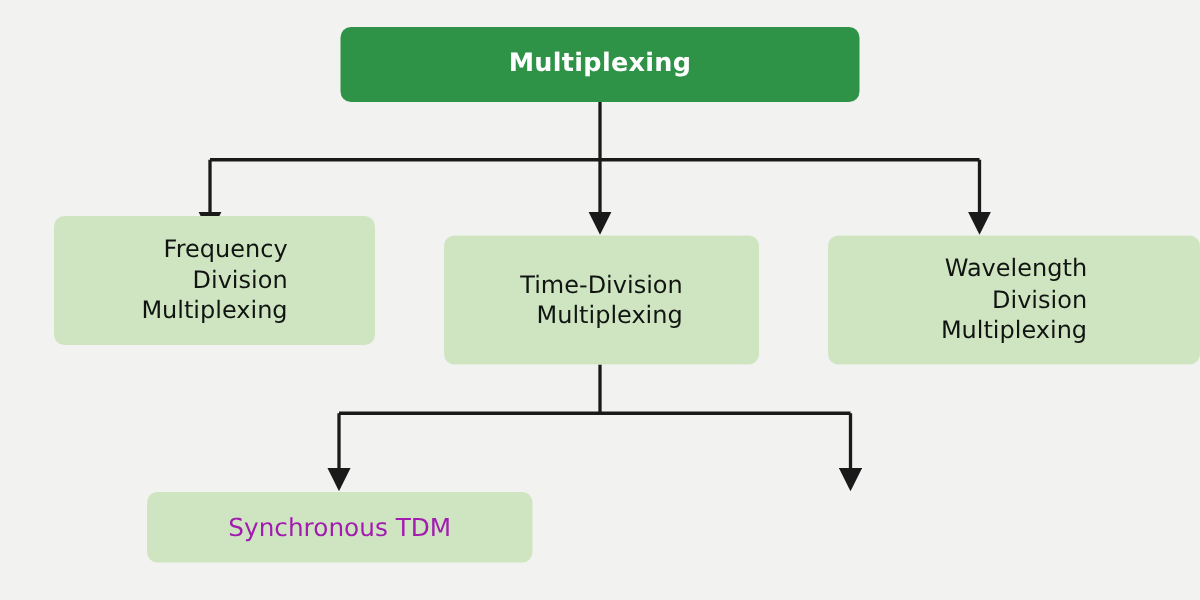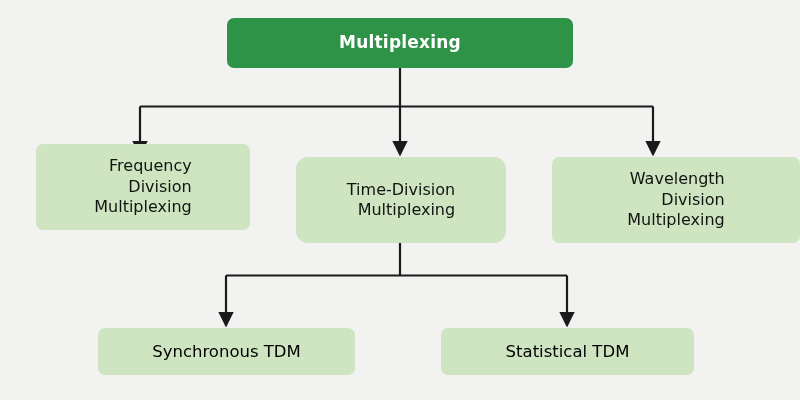--- a/index.html
+++ b/index.html
@@ -44,29 +44,29 @@
     letter-spacing: 0.2px;
   }
   .node-branch {
     background: #cfe5c2;
     color: #111511;
     font-weight: normal;
     font-size: 16px;
   }
   .node-leaf {
     background: #cfe5c2;
-    color: #000000;
+    color: #a21caf;
     font-weight: normal;
     font-size: 16.5px;
   }
   
   #node-root      { left: 227px; top: 18px;  width: 346px; height: 50px; }
   
   #node-fdm       { left: 36px;  top: 144px; width: 214px; height: 86px; }
-  #node-tdm       { left: 296px; top: 157px; width: 210px; height: 86px; border-radius: 12px; }
+  #node-tdm       { left: 296px; top: 157px; width: 210px; height: 86px; }
   #node-wdm       { left: 552px; top: 157px; width: 248px; height: 86px; }
   
   #node-sync-tdm  { left: 98px;  top: 328px; width: 257px; height: 47px; }
   #node-stat-tdm  { left: 441px; top: 328px; width: 253px; height: 47px; }
 </style>
 </head>
 <body>
 
 <div id="canvas">
 
@@ -101,15 +101,14 @@
 
   <div class="node node-branch" id="node-tdm">Time-Division
 Multiplexing</div>
 
   <div class="node node-branch" id="node-wdm">Wavelength
 Division
 Multiplexing</div>
 
   <div class="node node-leaf" id="node-sync-tdm">Synchronous TDM</div>
 
-  <div class="node node-leaf" id="node-stat-tdm">Statistical TDM</div>
 
 </div>
 
 </body></html>

